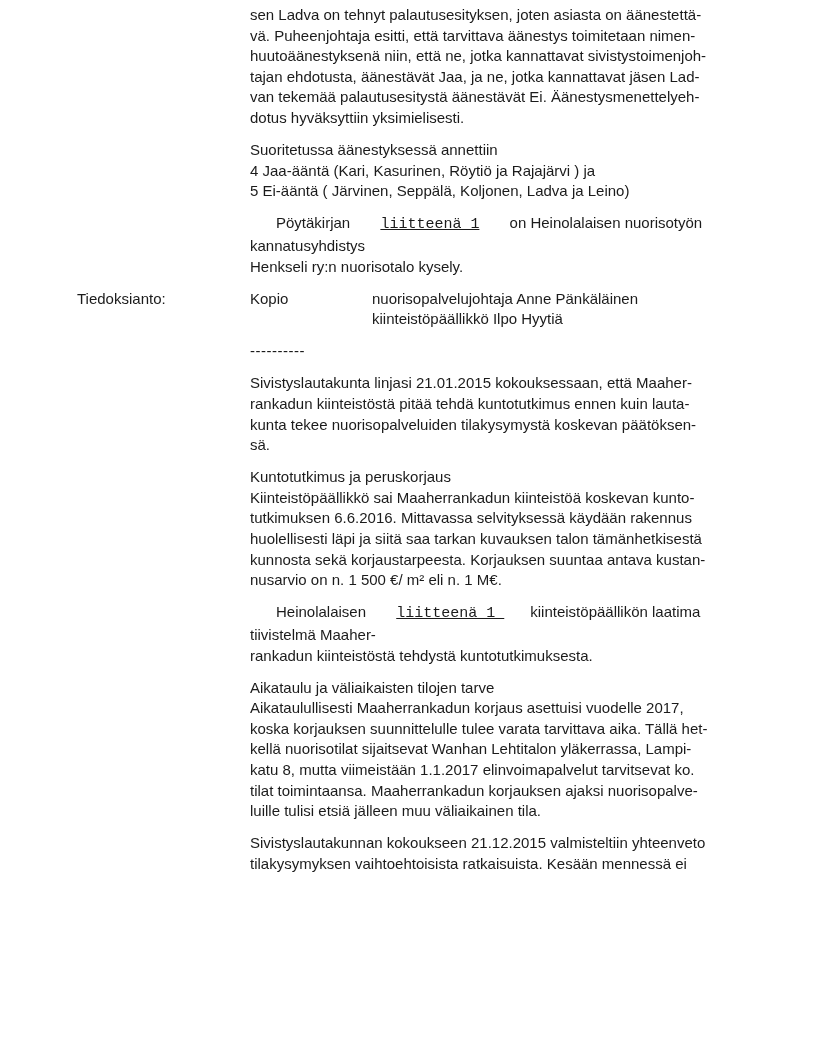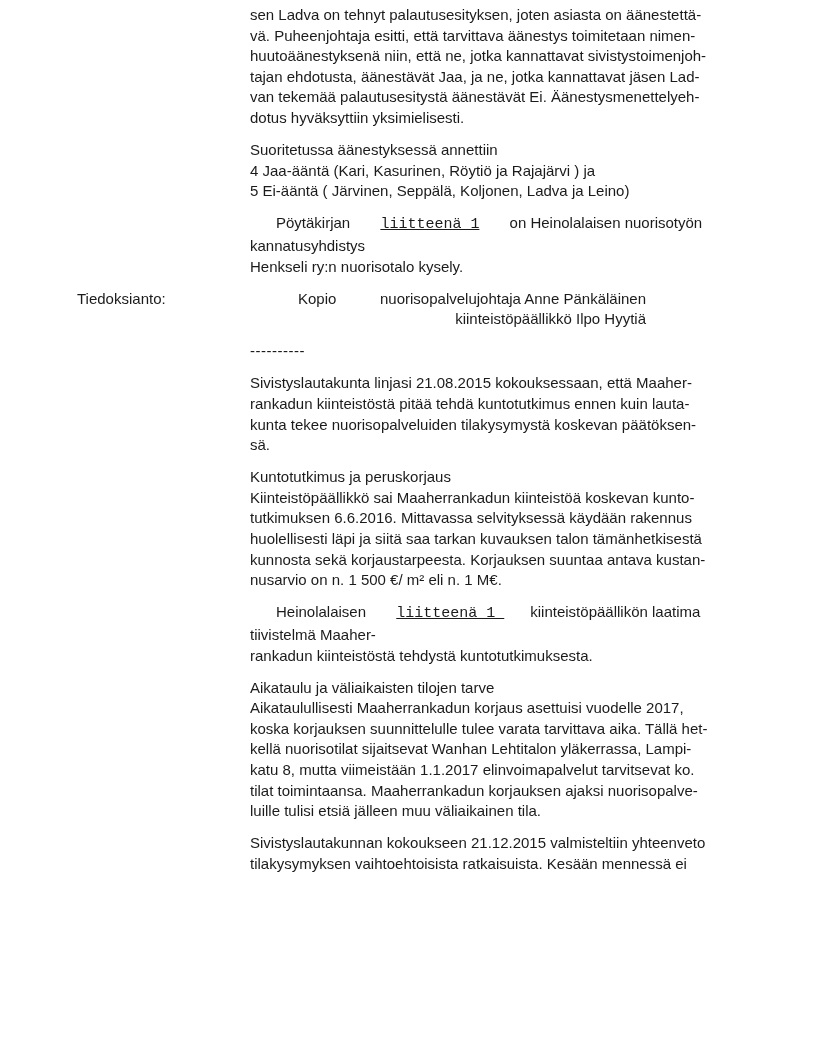--- a/index.html
+++ b/index.html
@@ -30,35 +30,34 @@
     white-space: pre-line;
   }
   .para span { white-space: pre-line; margin-left: 26px; }
   .u { text-decoration: underline; font-family: Liberation Mono, monospace; }
   .info-row {
     position: relative;
     display: flex;
     align-items: flex-start;
     margin: 0 0 11.5px 0;
     line-height: 20.6px;
+    gap: 40px;
   }
   .side-label {
     position: absolute;
     left: -173px;
     top: 0;
     white-space: nowrap;
   }
   .kopio-cell {
     flex: 0 0 82px;
     width: 82px;
-    margin-left: 48px;
   }
   .recipients {
     white-space: pre-line;
-    text-align: right;
   }
   .separator {
     margin: 0 0 11.5px 0;
     line-height: 20.6px;
     letter-spacing: 0.5px;
   }
 </style>
 </head>
 <body>
 
@@ -83,21 +82,21 @@
     <div class="info-row">
       <span class="side-label">Tiedoksianto:</span>
       <span class="kopio-cell">Kopio</span>
       <span class="recipients">nuorisopalvelujohtaja Anne Pänkäläinen
 kiinteistöpäällikkö Ilpo Hyytiä</span>
     </div>
 
     <div class="separator">----------</div>
 
 
-    <div class="para">Sivistyslautakunta linjasi 21.08.2015 kokouksessaan, että Maaher-
+    <div class="para">Sivistyslautakunta linjasi 21.01.2015 kokouksessaan, että Maaher-
 rankadun kiinteistöstä pitää tehdä kuntotutkimus ennen kuin lauta-
 kunta tekee nuorisopalveluiden tilakysymystä koskevan päätöksen-
 sä.</div>
 
     <div class="para">Kuntotutkimus ja peruskorjaus
 Kiinteistöpäällikkö sai Maaherrankadun kiinteistöä koskevan kunto-
 tutkimuksen 6.6.2016. Mittavassa selvityksessä käydään rakennus
 huolellisesti läpi ja siitä saa tarkan kuvauksen talon tämänhetkisestä
 kunnosta sekä korjaustarpeesta. Korjauksen suuntaa antava kustan-
 nusarvio on n. 1 500 €/ m² eli n. 1 M€.</div>

